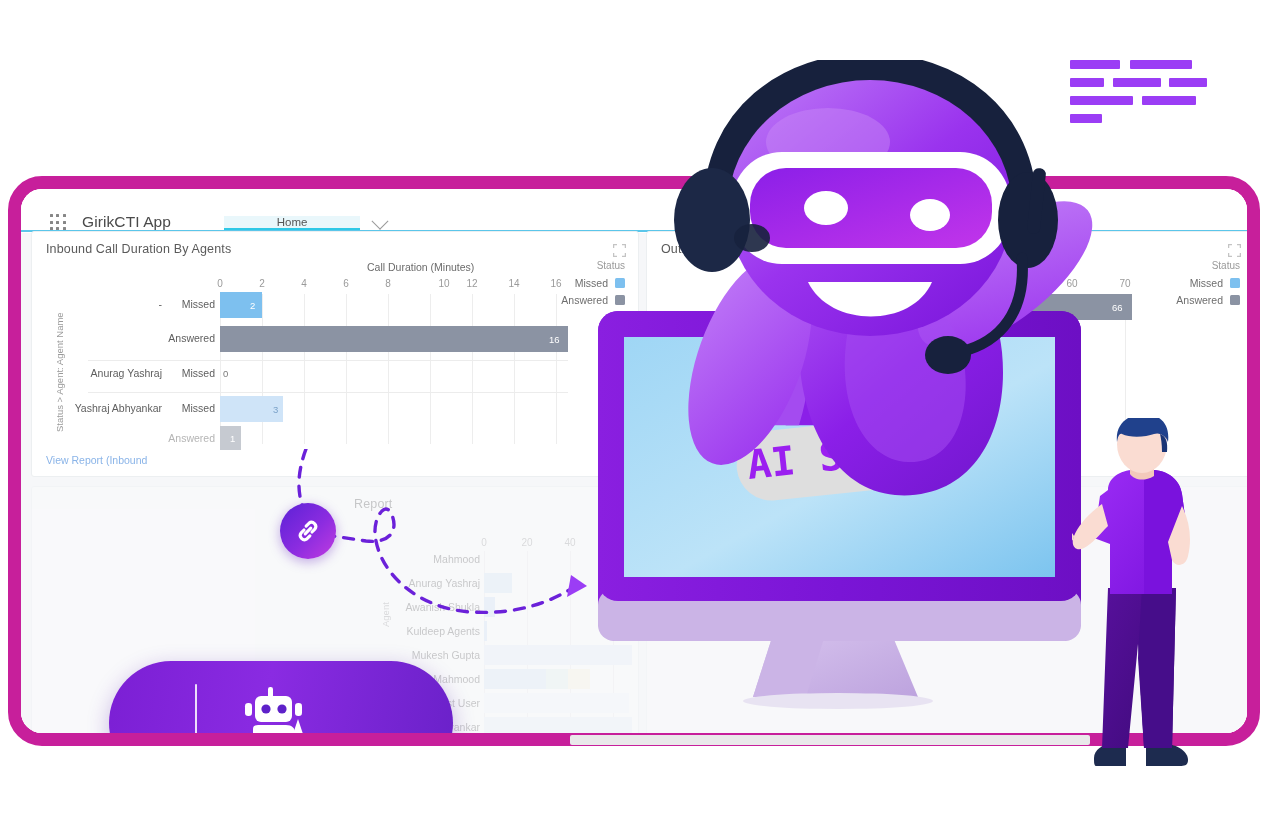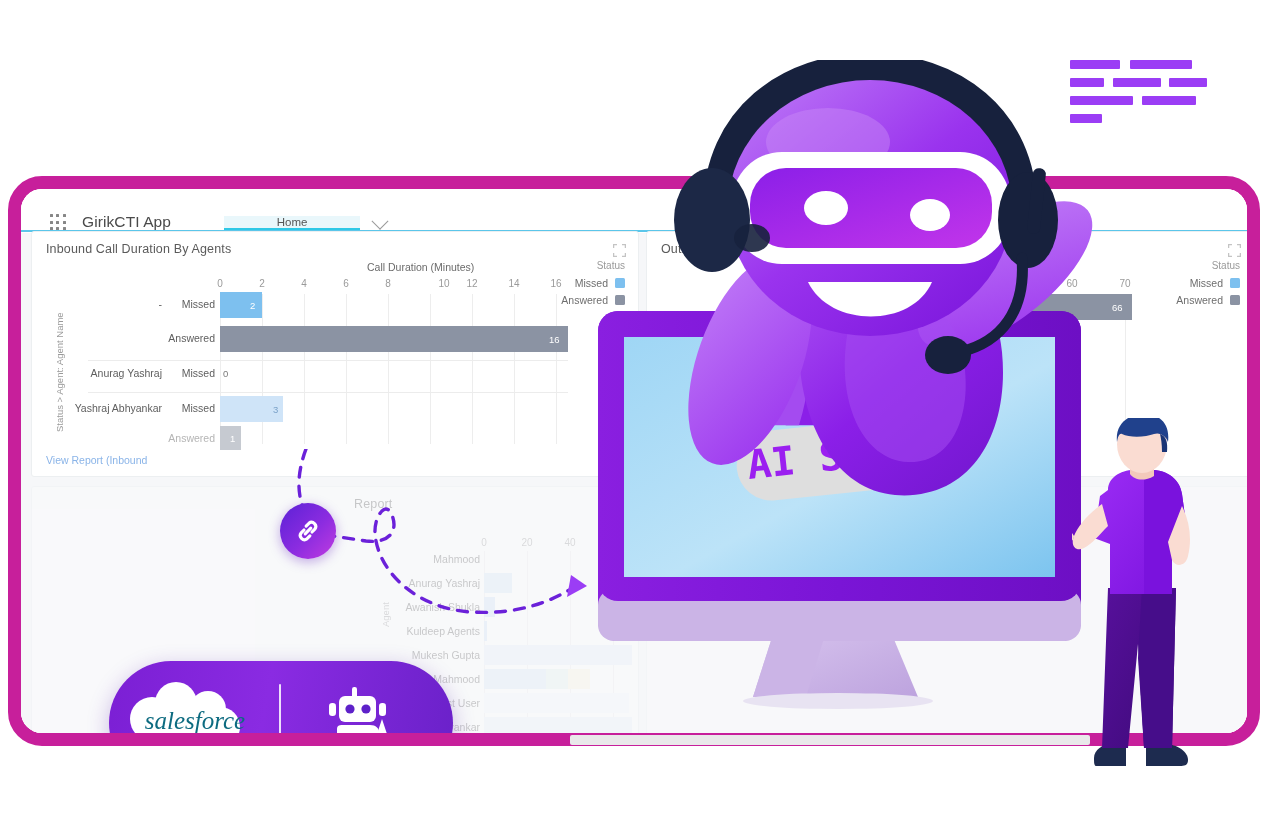--- a/index.html
+++ b/index.html
@@ -356,34 +356,20 @@
         <svg width="28" height="28" viewBox="0 0 28 28">
           <g stroke="#ffffff" stroke-width="3.1" fill="none" stroke-linecap="round">
             <path d="M11.2 16.8 L16.8 11.2"></path>
             <path d="M10 13 L7.2 15.8 A4.2 4.2 0 0 0 13.1 21.7 L15.9 18.9"></path>
             <path d="M18 15 L20.8 12.2 A4.2 4.2 0 0 0 14.9 6.3 L12.1 9.1"></path>
           </g>
         </svg>
       </div>
 
       <div class="sf-pill">
-        <div class="sf-left">
-          <svg width="142" height="92" viewBox="0 0 142 92">
-            <g fill="#ffffff">
-              <circle cx="52" cy="26" r="21"></circle>
-              <circle cx="84" cy="32" r="18"></circle>
-              <circle cx="28" cy="42" r="22"></circle>
-              <circle cx="60" cy="50" r="26"></circle>
-              <circle cx="96" cy="50" r="20"></circle>
-              <circle cx="44" cy="66" r="17"></circle>
-              <circle cx="74" cy="68" r="14"></circle>
-            </g>
-            <text x="71" y="52" text-anchor="middle" font-family="'Liberation Serif',serif" font-size="25" font-style="italic" fill="#0d6b80">salesforce</text>
-          </svg>
-        </div>
         <div class="sf-div"></div>
         <div class="sf-right">
           <svg width="84" height="84" viewBox="0 0 84 84">
             <g fill="#ffffff">
               <rect x="28" y="6" width="5" height="11" rx="2.2"></rect>
               <rect x="15" y="15" width="37" height="26" rx="6"></rect>
               <rect x="5" y="22" width="7" height="13" rx="3.2"></rect>
               <rect x="55" y="22" width="7" height="13" rx="3.2"></rect>
               <path d="M13 48 C13 44 16 44 20 44 L46 44 C52 44 55 47 55 52 L55 58 C55 64 51 67 45 67 L22 67 C16 67 13 63 13 58 Z"></path>
               <path d="M58 38 L63 53 L78 58 L63 63 L58 78 L53 63 L38 58 L53 53 Z"></path>

